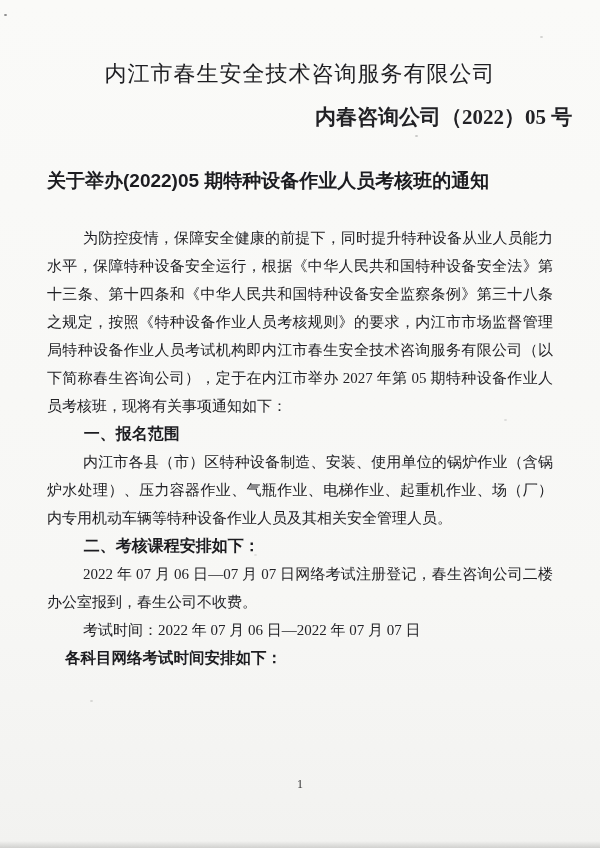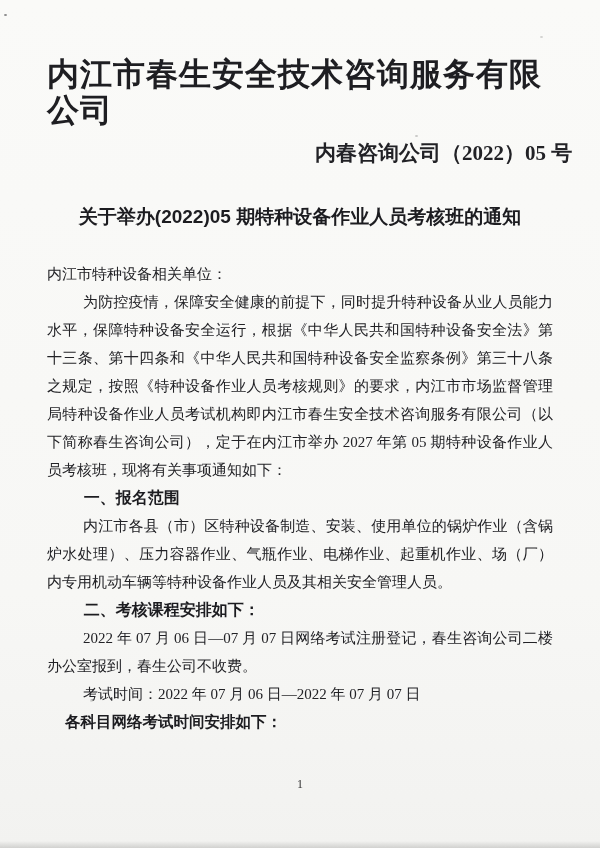--- a/index.html
+++ b/index.html
@@ -39,40 +39,40 @@
     content: "";
     position: absolute;
     left: 0; right: 0; bottom: 0;
     height: 7px;
     background: linear-gradient(to bottom, rgba(0,0,0,0), rgba(60,60,58,0.18));
     pointer-events: none;
   }
   .company-title {
     margin: 0;
     padding-top: 56px;
-    font-size: 32px;
+    font-size: 22px;
     line-height: 36px;
-    font-weight: bold;
+    font-weight: normal;
     letter-spacing: 1px;
+    text-align: center;
     color: #1e1e22;
   }
   .doc-number {
     margin-top: 15px;
     padding-left: 268px;
     font-size: 21px;
     font-weight: bold;
     line-height: 20px;
     white-space: nowrap;
   }
   .notice-title {
     margin: 42px 0 0 0;
     font-size: 19px;
     line-height: 24px;
     font-weight: bold;
-    text-align: center;
     font-family: "Liberation Sans", "DejaVu Sans", sans-serif;
     color: #1c1c20;
   }
   .doc-body {
     margin-top: 31px;
     font-size: 15px;
     line-height: 28px;
     text-align: justify;
   }
   .doc-body p {
@@ -123,21 +123,20 @@
 <div class="page">
 
   <h1 class="company-title">内江市春生安全技术咨询服务有限公司</h1>
 
   <div class="doc-number">内春咨询公司（2022）05 号</div>
 
   <h2 class="notice-title">关于举办(2022)05 期特种设备作业人员考核班的通知</h2>
 
   <div class="doc-body">
 
-    <p class="salutation">内江市特种设备相关单位：</p>
 
     <p class="para-indent">为防控疫情，保障安全健康的前提下，同时提升特种设备从业人员能力水平，保障特种设备安全运行，根据《中华人民共和国特种设备安全法》第十三条、第十四条和《中华人民共和国特种设备安全监察条例》第三十八条之规定，按照《特种设备作业人员考核规则》的要求，内江市市场监督管理局特种设备作业人员考试机构即内江市春生安全技术咨询服务有限公司（以下简称春生咨询公司），定于在内江市举办 2027 年第 05 期特种设备作业人员考核班，现将有关事项通知如下：</p>
 
     <p class="section-heading">一、报名范围</p>
 
     <p class="para-indent">内江市各县（市）区特种设备制造、安装、使用单位的锅炉作业（含锅炉水处理）、压力容器作业、气瓶作业、电梯作业、起重机作业、场（厂）内专用机动车辆等特种设备作业人员及其相关安全管理人员。</p>
 
     <p class="section-heading">二、考核课程安排如下：</p>
 
     <p class="para-indent">2022 年 07 月 06 日—07 月 07 日网络考试注册登记，春生咨询公司二楼办公室报到，春生公司不收费。</p>

